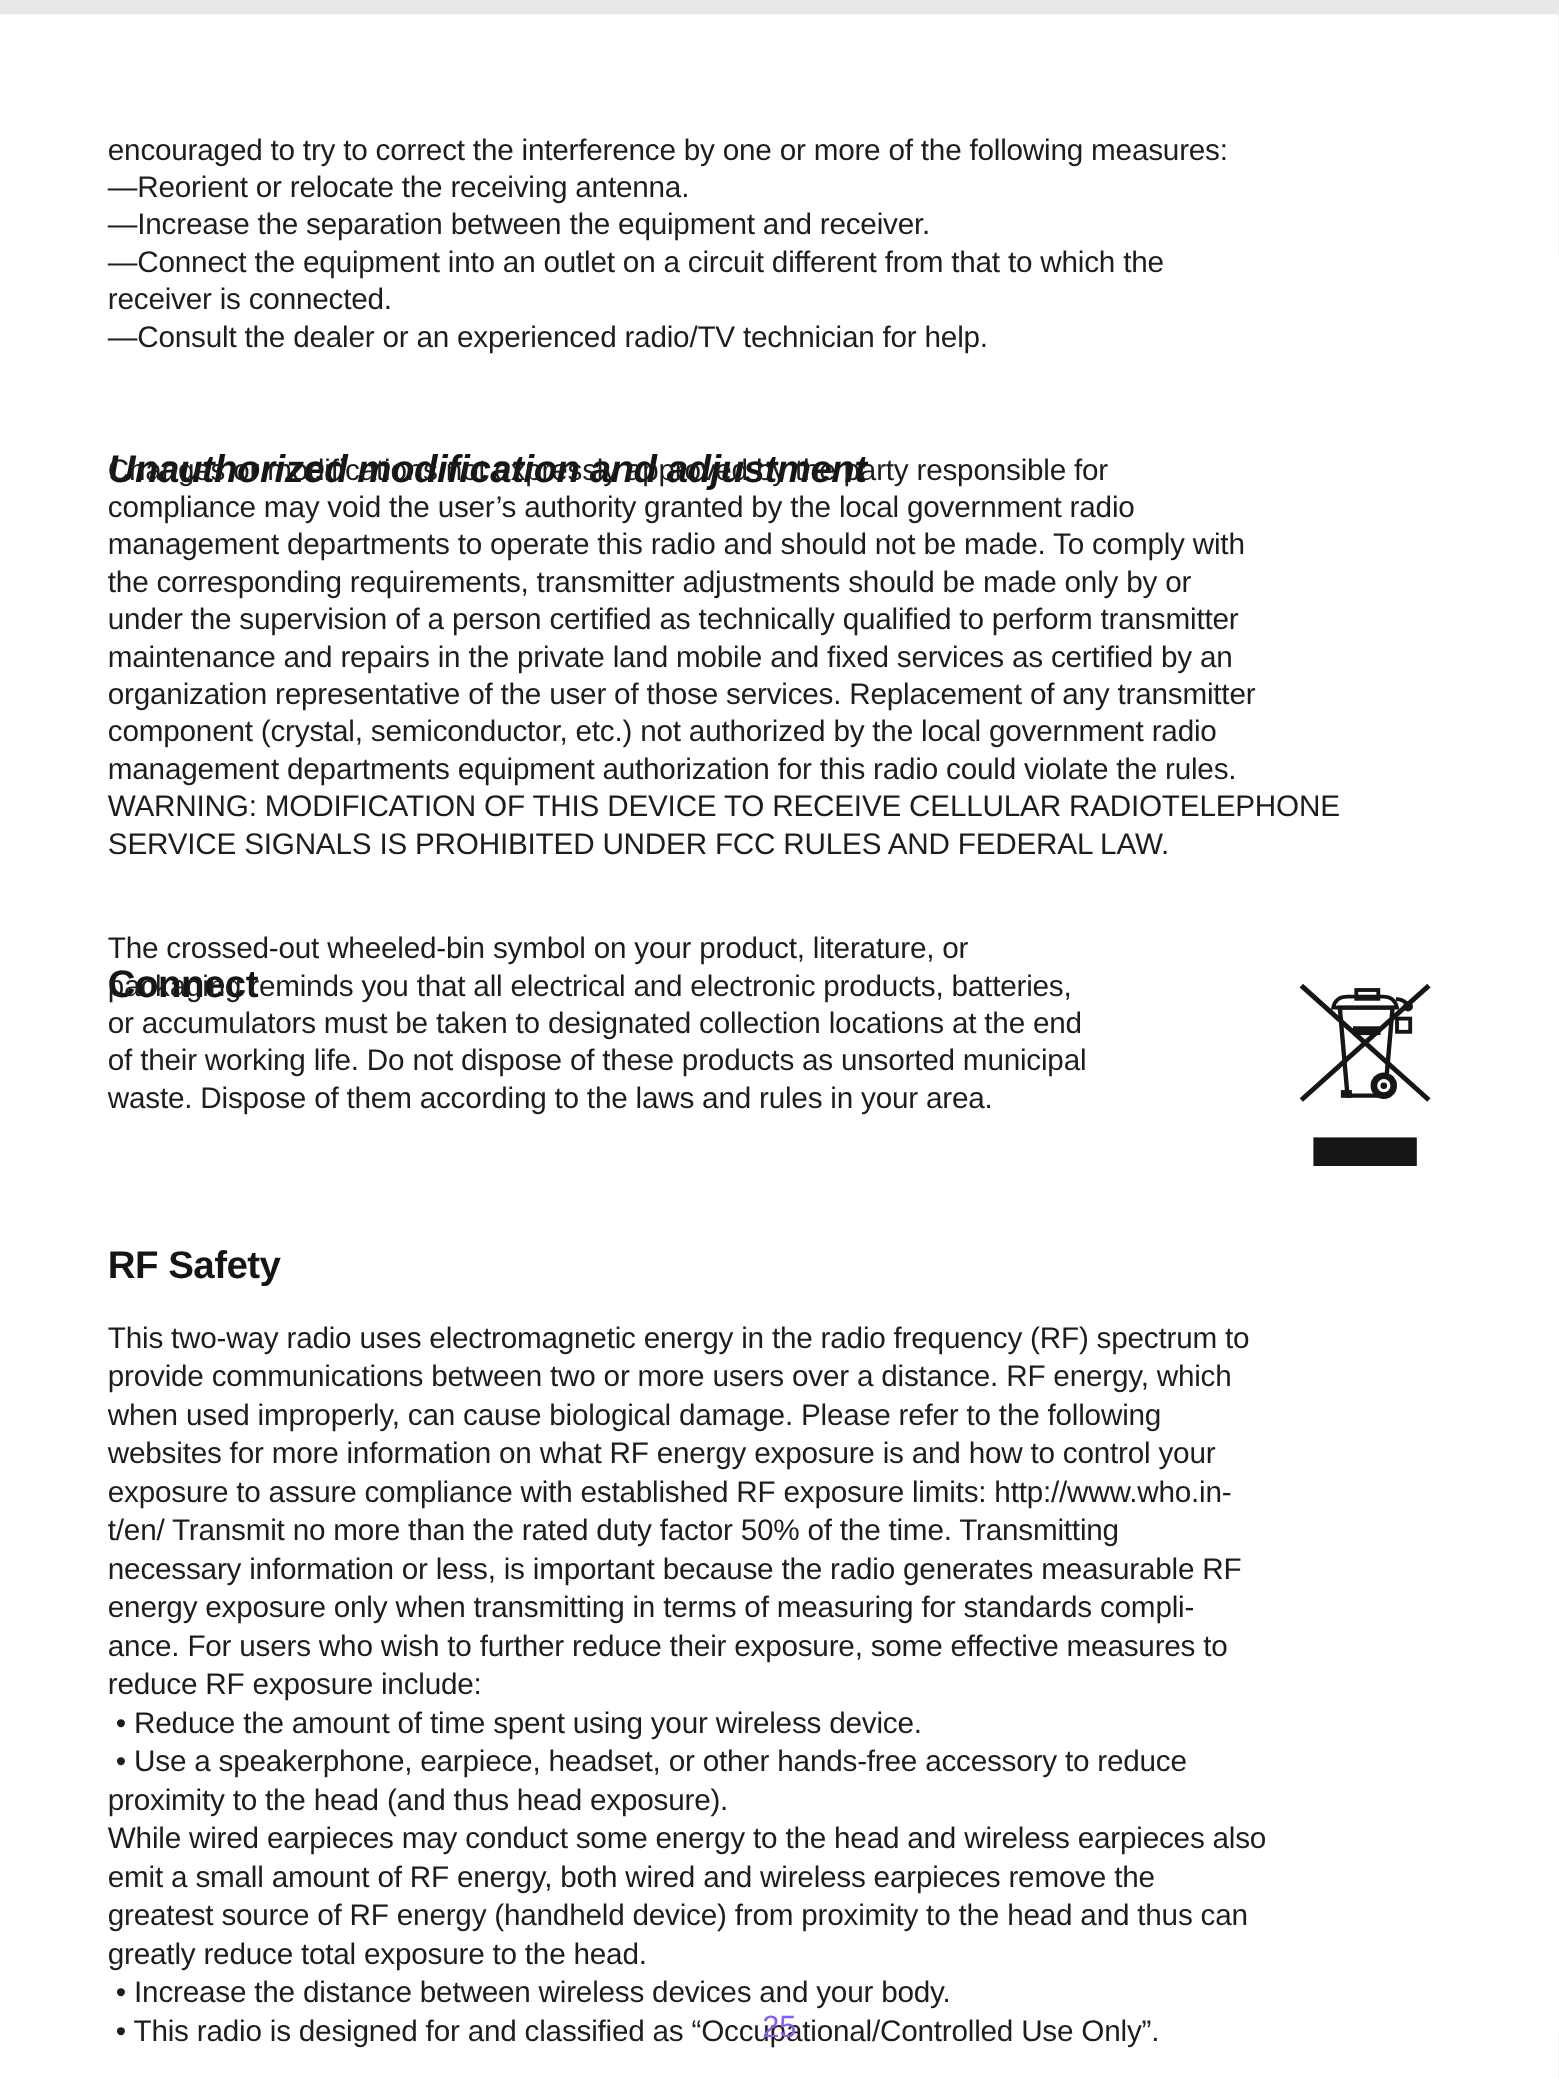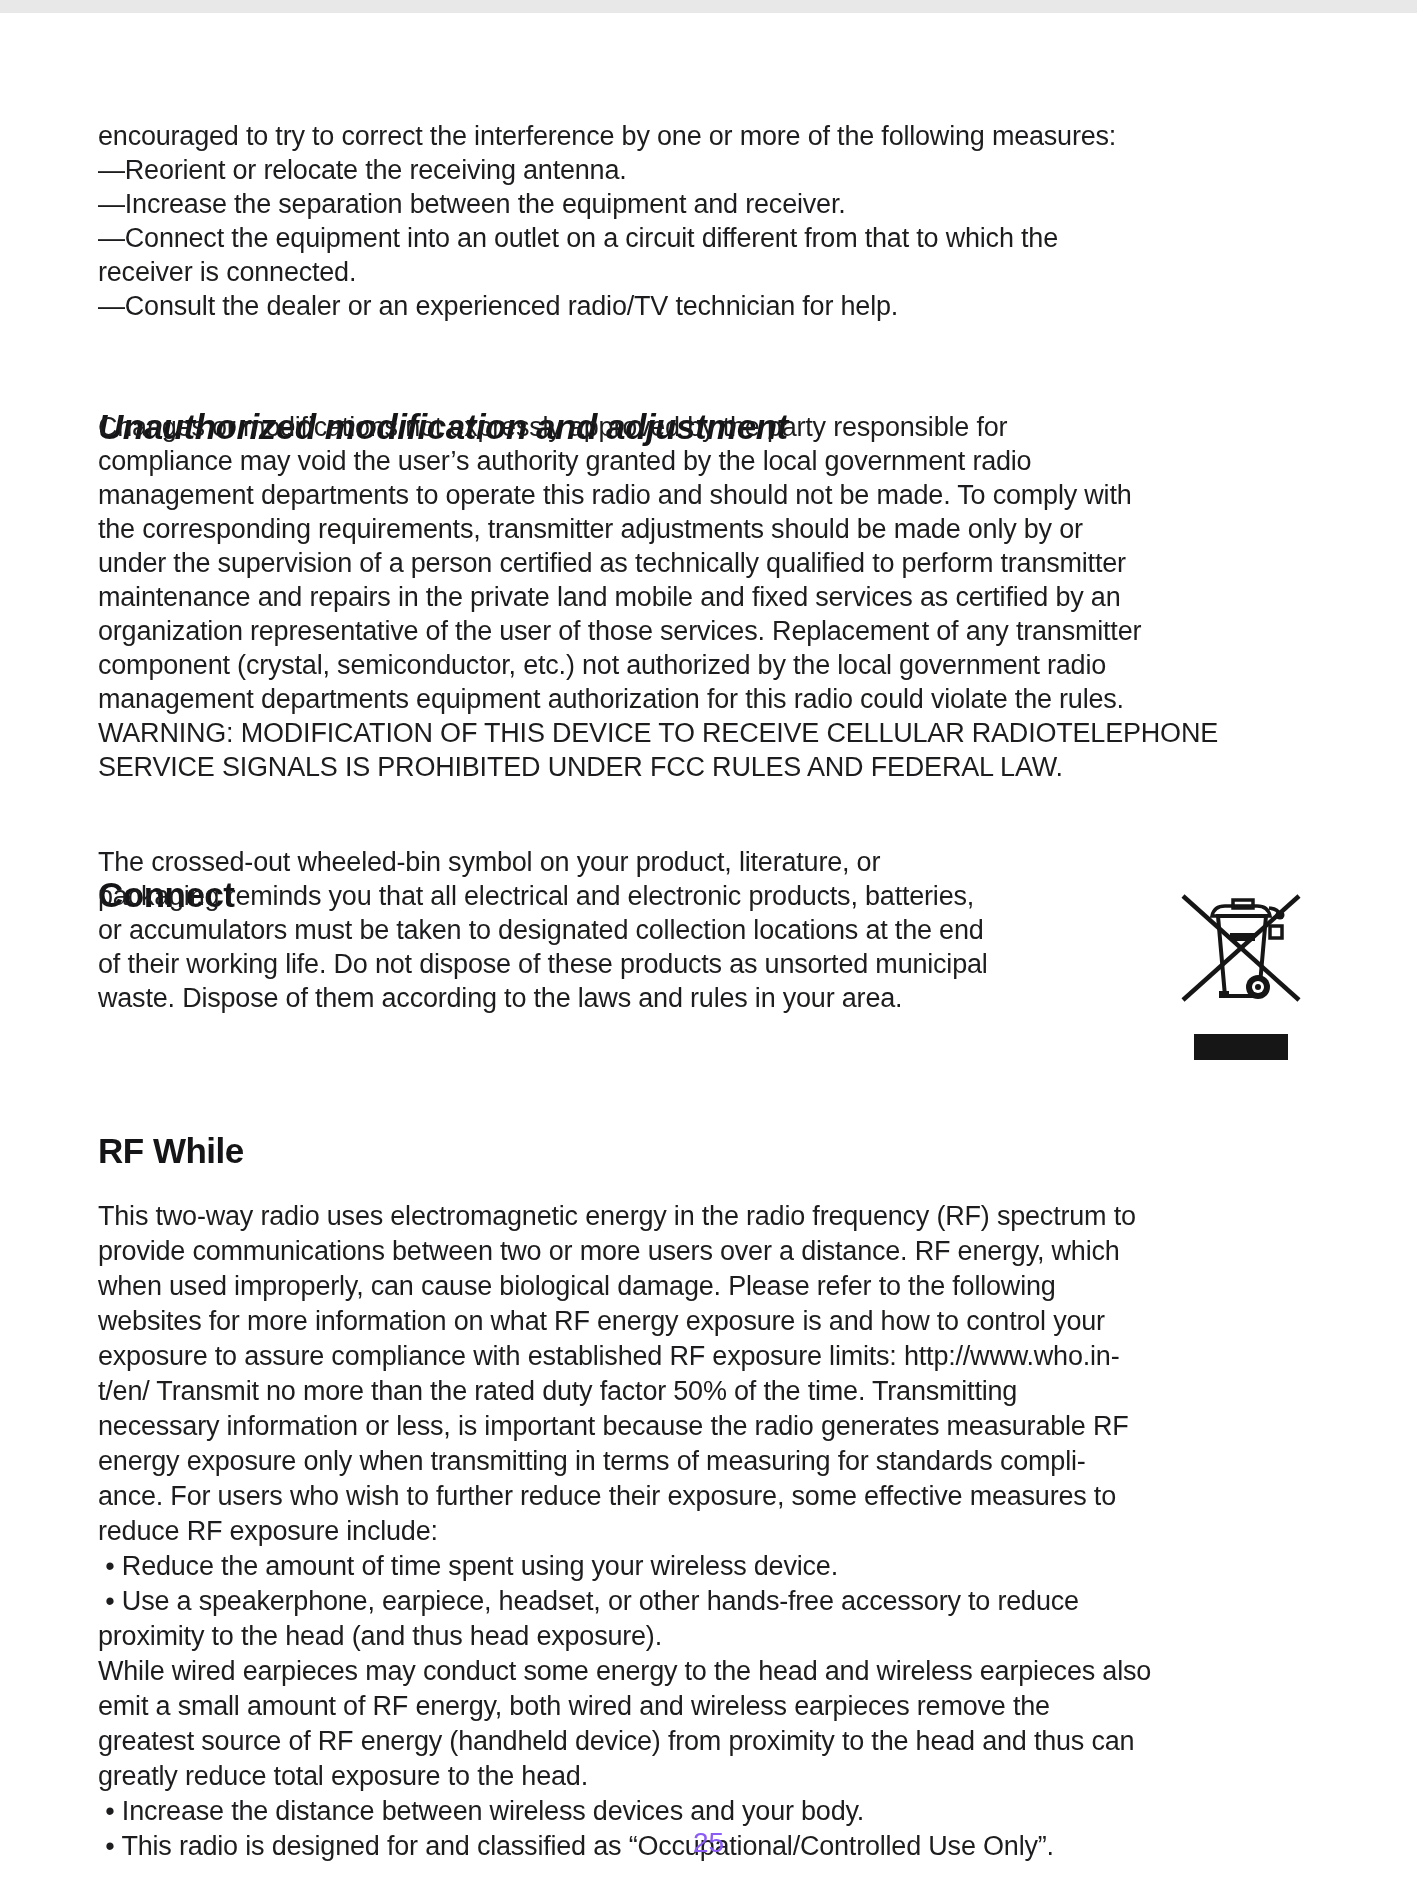--- a/index.html
+++ b/index.html
@@ -127,21 +127,21 @@
 
       <g stroke="#161616" stroke-width="4.5">
         <line x1="2" y1="3" x2="118" y2="107"></line>
         <line x1="118" y1="3" x2="2" y2="107"></line>
       </g>
     </svg>
     <div class="weee-bar"></div>
   </section>
 
   <section>
-    <h2 class="heading h-rf">RF While</h2>
+    <h2 class="heading h-rf">RF Safety</h2>
     <div class="body-text b-rf">This two-way radio uses electromagnetic energy in the radio frequency (RF) spectrum to
 provide communications between two or more users over a distance. RF energy, which
 when used improperly, can cause biological damage. Please refer to the following
 websites for more information on what RF energy exposure is and how to control your
 exposure to assure compliance with established RF exposure limits: http://www.who.in-
 t/en/ Transmit no more than the rated duty factor 50% of the time. Transmitting
 necessary information or less, is important because the radio generates measurable RF
 energy exposure only when transmitting in terms of measuring for standards compli-
 ance. For users who wish to further reduce their exposure, some effective measures to
 reduce RF exposure include:

